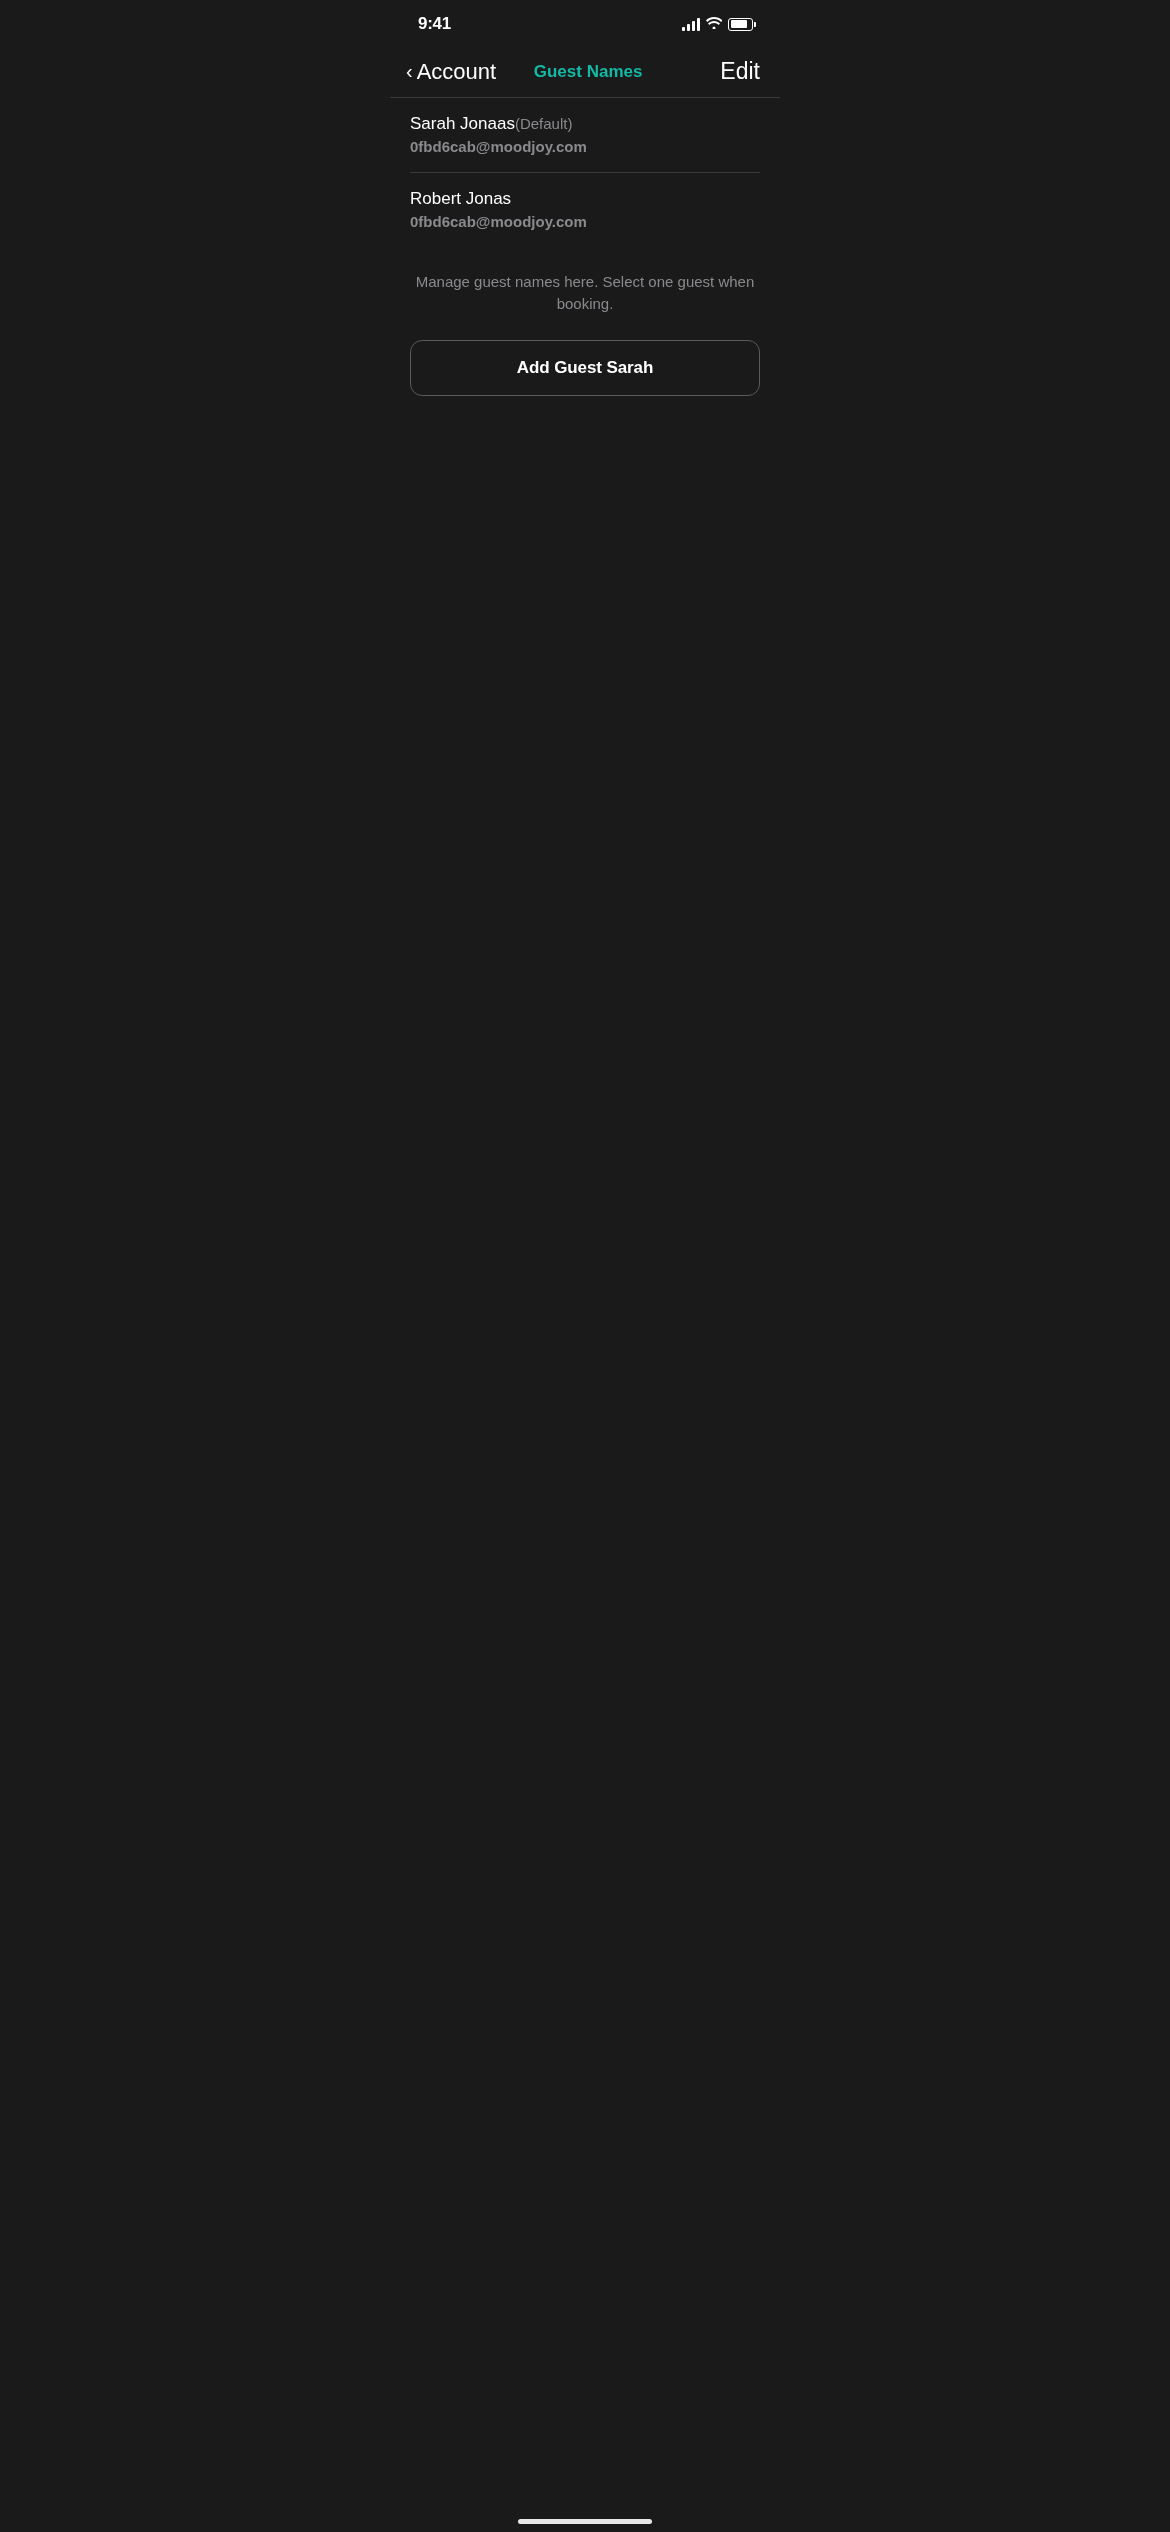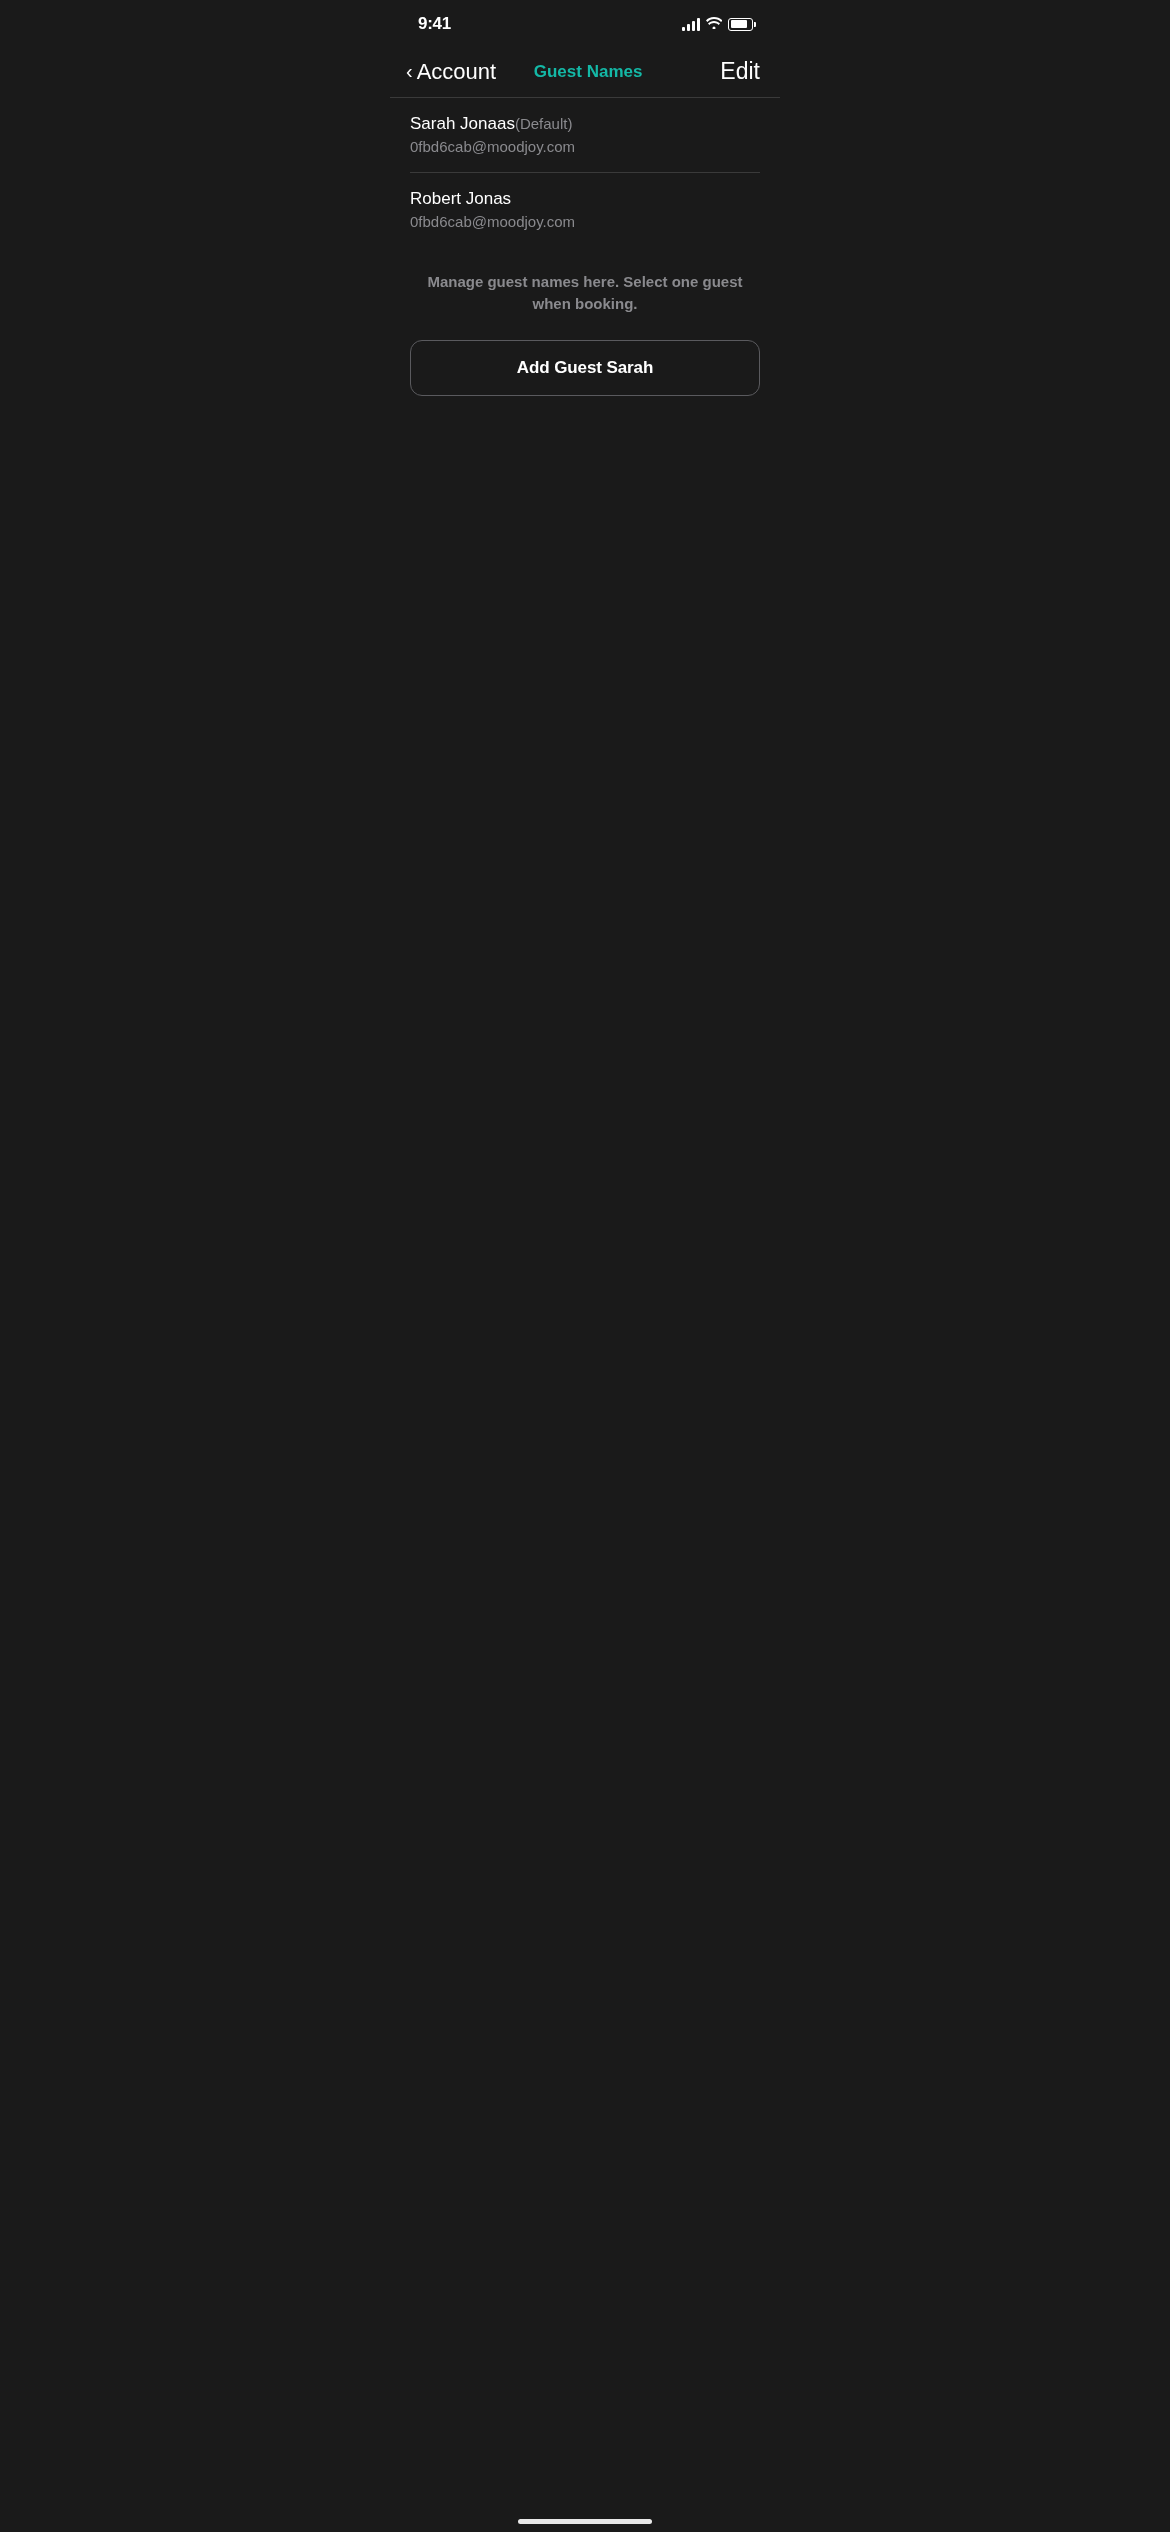--- a/index.html
+++ b/index.html
@@ -175,34 +175,34 @@
 
     .guest-default-badge {
       font-size: 15px;
       font-weight: 400;
       color: #8a8a8e;
     }
 
     .guest-email {
       font-size: 15px;
       color: #8a8a8e;
-      font-weight: 400;
+      font-weight: 700;
     }
 
     
     .info-section {
       padding: 24px 20px 20px;
       text-align: center;
     }
 
     .info-text {
       font-size: 15px;
       color: #8a8a8e;
       line-height: 1.5;
-      font-weight: 700;
+      font-weight: 400;
     }
 
     
     .add-button-section {
       padding: 4px 20px 24px;
     }
 
     .add-guest-button {
       width: 100%;
       padding: 17px 20px;

